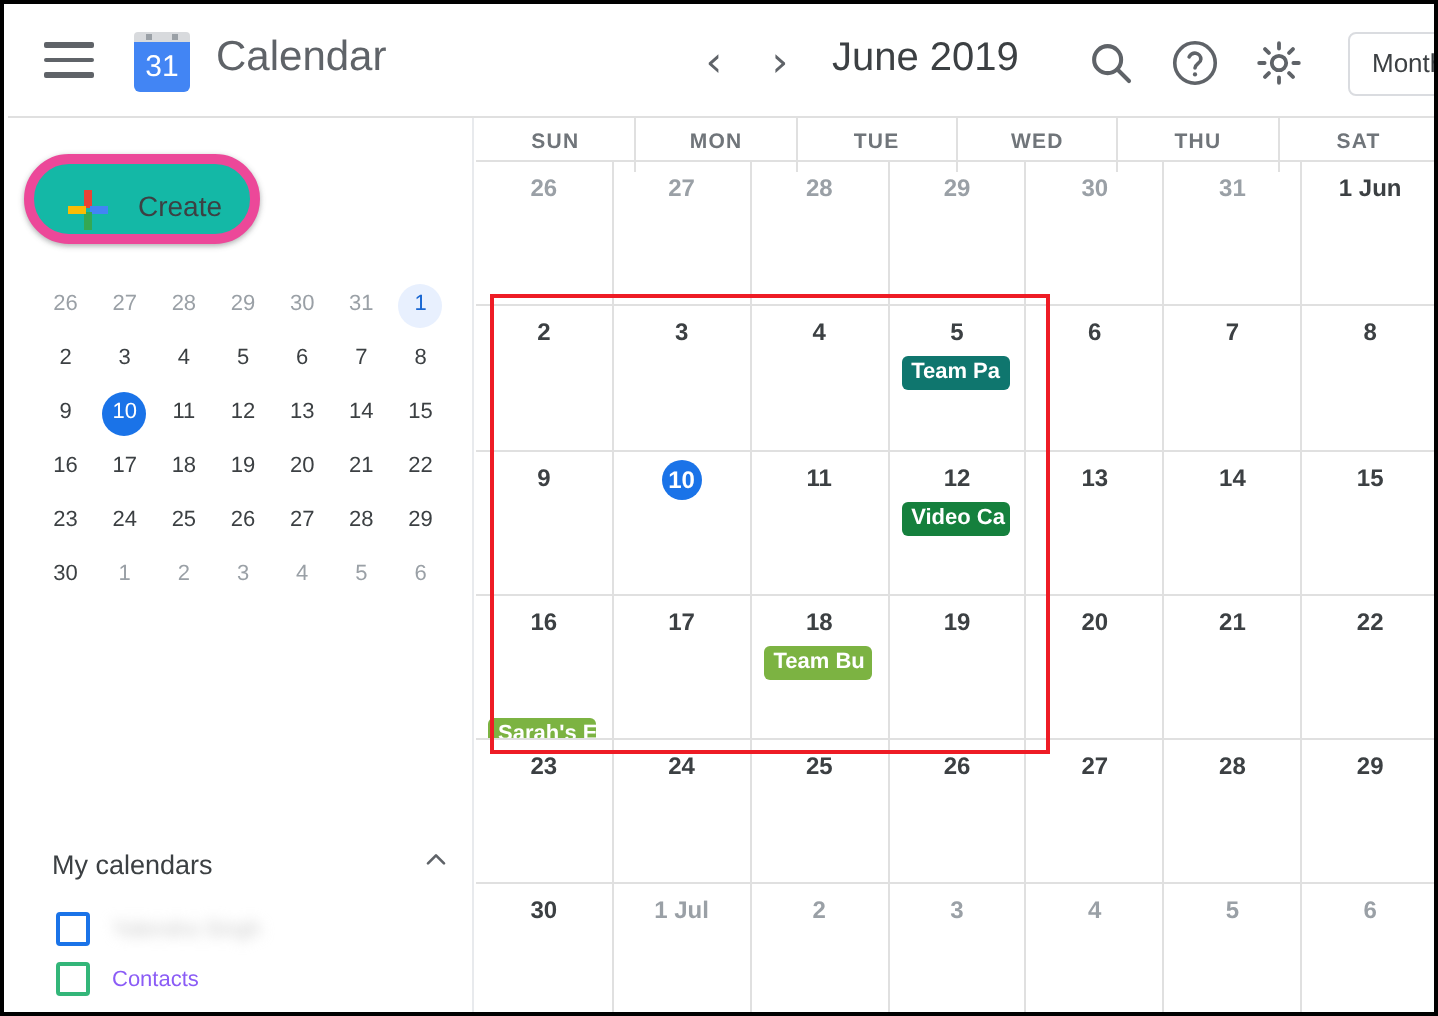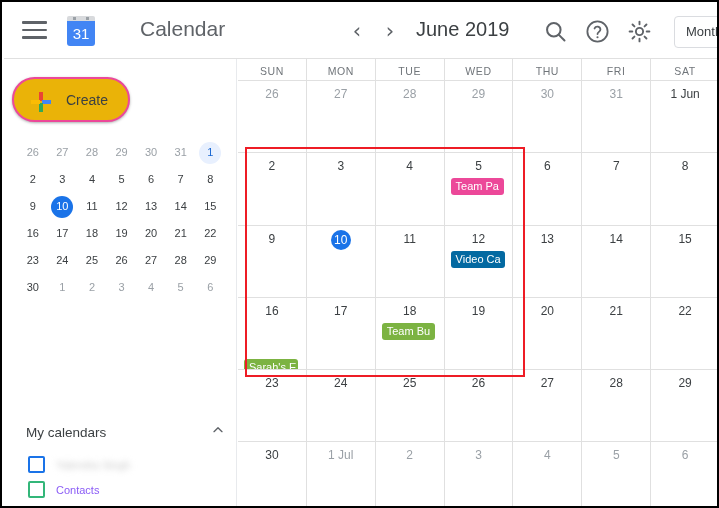--- a/index.html
+++ b/index.html
@@ -83,21 +83,20 @@
     line-height: 25px;
     color: #ffffff;
     font-family: "Liberation Sans", sans-serif;
   }
   .app-title {
     position: absolute;
     left: 104px; top: 13px;
     font-size: 21px;
     color: #5f6368;
     letter-spacing: 0px;
-    margin-left: 32px;
   }
   .today-btn {
     position: absolute;
     left: 250px; top: 12px;
     width: 66px; height: 32px;
     border: 1px solid #dadce0;
     border-radius: 4px;
     background: #ffffff;
     color: #3c4043;
     font-size: 13px;
@@ -164,22 +163,22 @@
     width: 233px;
     height: 449px;
     background: #ffffff;
     border-right: 1px solid #e8eaed;
     box-sizing: border-box;
   }
   .create-btn {
     position: absolute;
     left: 8px; top: 18px;
     width: 118px; height: 45px;
-    background: #eab308;
-    border: 2px solid #ec4899;
+    background: #14b8a6;
+    border: 5px solid #ec4899;
     border-radius: 24px;
     box-shadow: 0 1px 3px rgba(60,64,67,0.30), 0 1px 2px rgba(60,64,67,0.15);
     cursor: pointer;
     box-sizing: border-box;
   }
   .gplus {
     position: absolute;
     left: 17px; top: 13px;
     width: 20px; height: 20px;
   }
@@ -312,20 +311,21 @@
     -webkit-filter: blur(3.2px);
   }
 
   
   .grid-wrap {
     position: absolute;
     left: 236px; top: 57px;
     width: 481px;
     height: 449px;
     background: #ffffff;
+    font-weight: bold;
   }
   .dow-row {
     position: absolute;
     left: 0; top: 0;
     width: 481px;
     height: 27px;
     display: flex;
   }
   .dow {
     flex: 1 0 0;
@@ -562,21 +562,20 @@
       </div>
   </div>
 
   <div class="grid-wrap">
     <div class="dow-row" id="dow-row">
         <div class="dow">SUN</div>
         <div class="dow">MON</div>
         <div class="dow">TUE</div>
         <div class="dow">WED</div>
         <div class="dow">THU</div>
-        <div class="dow">FRI</div>
         <div class="dow">SAT</div>
       </div>
     <div class="weeks" id="weeks">
         <div class="week">
           <div class="day muted">
             <div class="dnum">26</div>
           </div>
           <div class="day muted">
             <div class="dnum">27</div>
           </div>
@@ -601,21 +600,21 @@
             <div class="dnum">2</div>
           </div>
           <div class="day">
             <div class="dnum">3</div>
           </div>
           <div class="day">
             <div class="dnum">4</div>
           </div>
           <div class="day">
             <div class="dnum">5</div>
-            <div class="chip" style="background: #ec4899;">Team Pa</div>
+            <div class="chip" style="background: #0f766e;">Team Pa</div>
           </div>
           <div class="day">
             <div class="dnum">6</div>
           </div>
           <div class="day">
             <div class="dnum">7</div>
           </div>
           <div class="day">
             <div class="dnum">8</div>
           </div>
@@ -626,21 +625,21 @@
           </div>
           <div class="day today-cell">
             <div class="today-disc"></div>
             <div class="dnum">10</div>
           </div>
           <div class="day">
             <div class="dnum">11</div>
           </div>
           <div class="day">
             <div class="dnum">12</div>
-            <div class="chip" style="background: #0369a1;">Video Ca</div>
+            <div class="chip" style="background: #15803d;">Video Ca</div>
           </div>
           <div class="day">
             <div class="dnum">13</div>
           </div>
           <div class="day">
             <div class="dnum">14</div>
           </div>
           <div class="day">
             <div class="dnum">15</div>
           </div>

